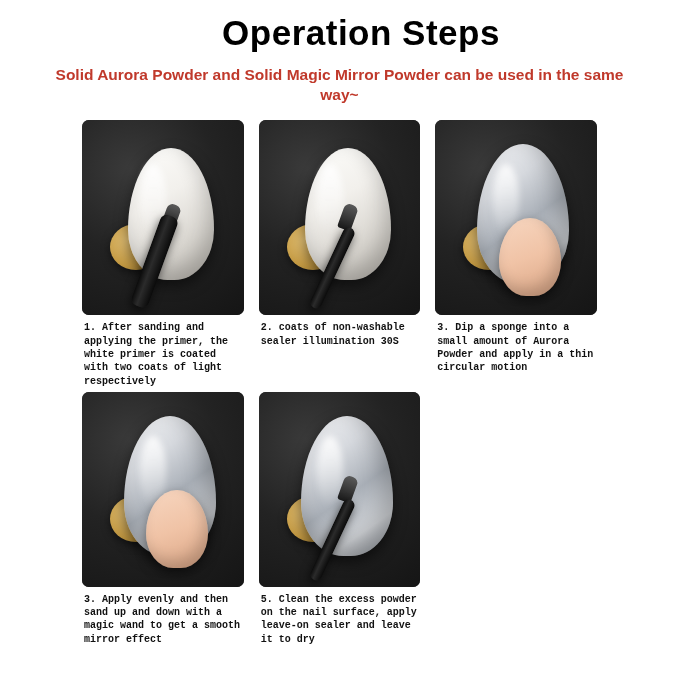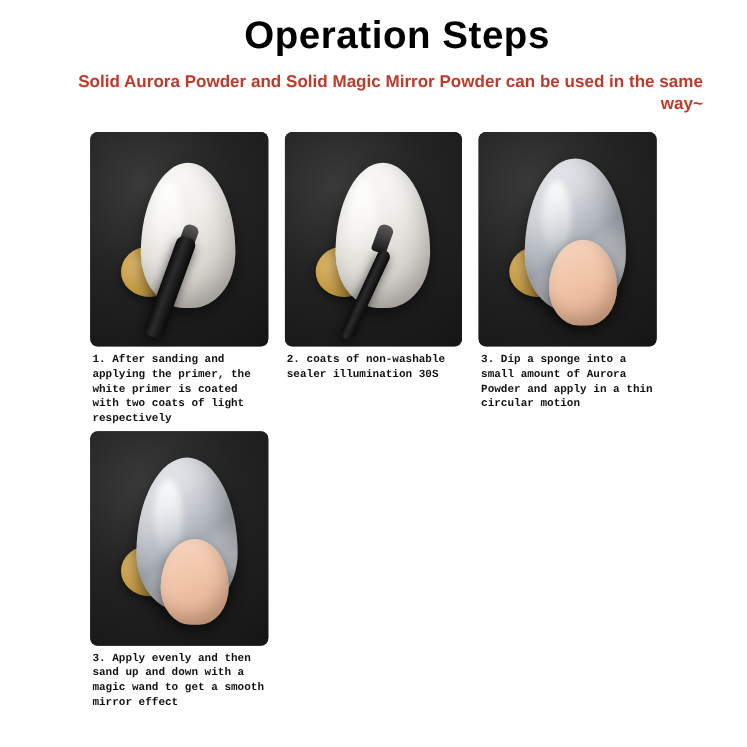--- a/index.html
+++ b/index.html
@@ -24,21 +24,21 @@
     font-size: 35px;
     font-weight: bold;
     color: #000000;
     letter-spacing: 0.5px;
     margin: 14px 0 0 0;
     line-height: 1.1;
     font-family: "Liberation Sans", sans-serif;
     padding-left: 43px;
   }
   .subtitle {
-    text-align: right;
+    text-align: center;
     font-size: 15.5px;
     font-weight: bold;
     color: #c0392b;
     line-height: 1.35;
     margin: 12px 40px 0 40px;
   }
   .grid {
     margin: 14px auto 0 auto;
     width: 515px;
     display: grid;
@@ -202,16 +202,27 @@
       <div class="photo">
         <div class="bg"></div>
         <div class="gold"></div>
         <div class="nail silver"></div>
         <div class="shine"></div>
         <div class="sponge"></div>
       </div>
       <div class="caption">3. Apply evenly and then sand up and down with a magic wand to get a smooth mirror effect</div>
     </div>
 
+    <div class="cell">
+      <div class="photo">
+        <div class="bg"></div>
+        <div class="gold"></div>
+        <div class="nail silver"></div>
+        <div class="shine"></div>
+        <div class="brush-tip"></div>
+        <div class="brush thin"></div>
+      </div>
+      <div class="caption">5. Clean the excess powder on the nail surface, apply leave-on sealer and leave it to dry</div>
+    </div>
 
 
   </div>
 </div>
 
 </body></html>

